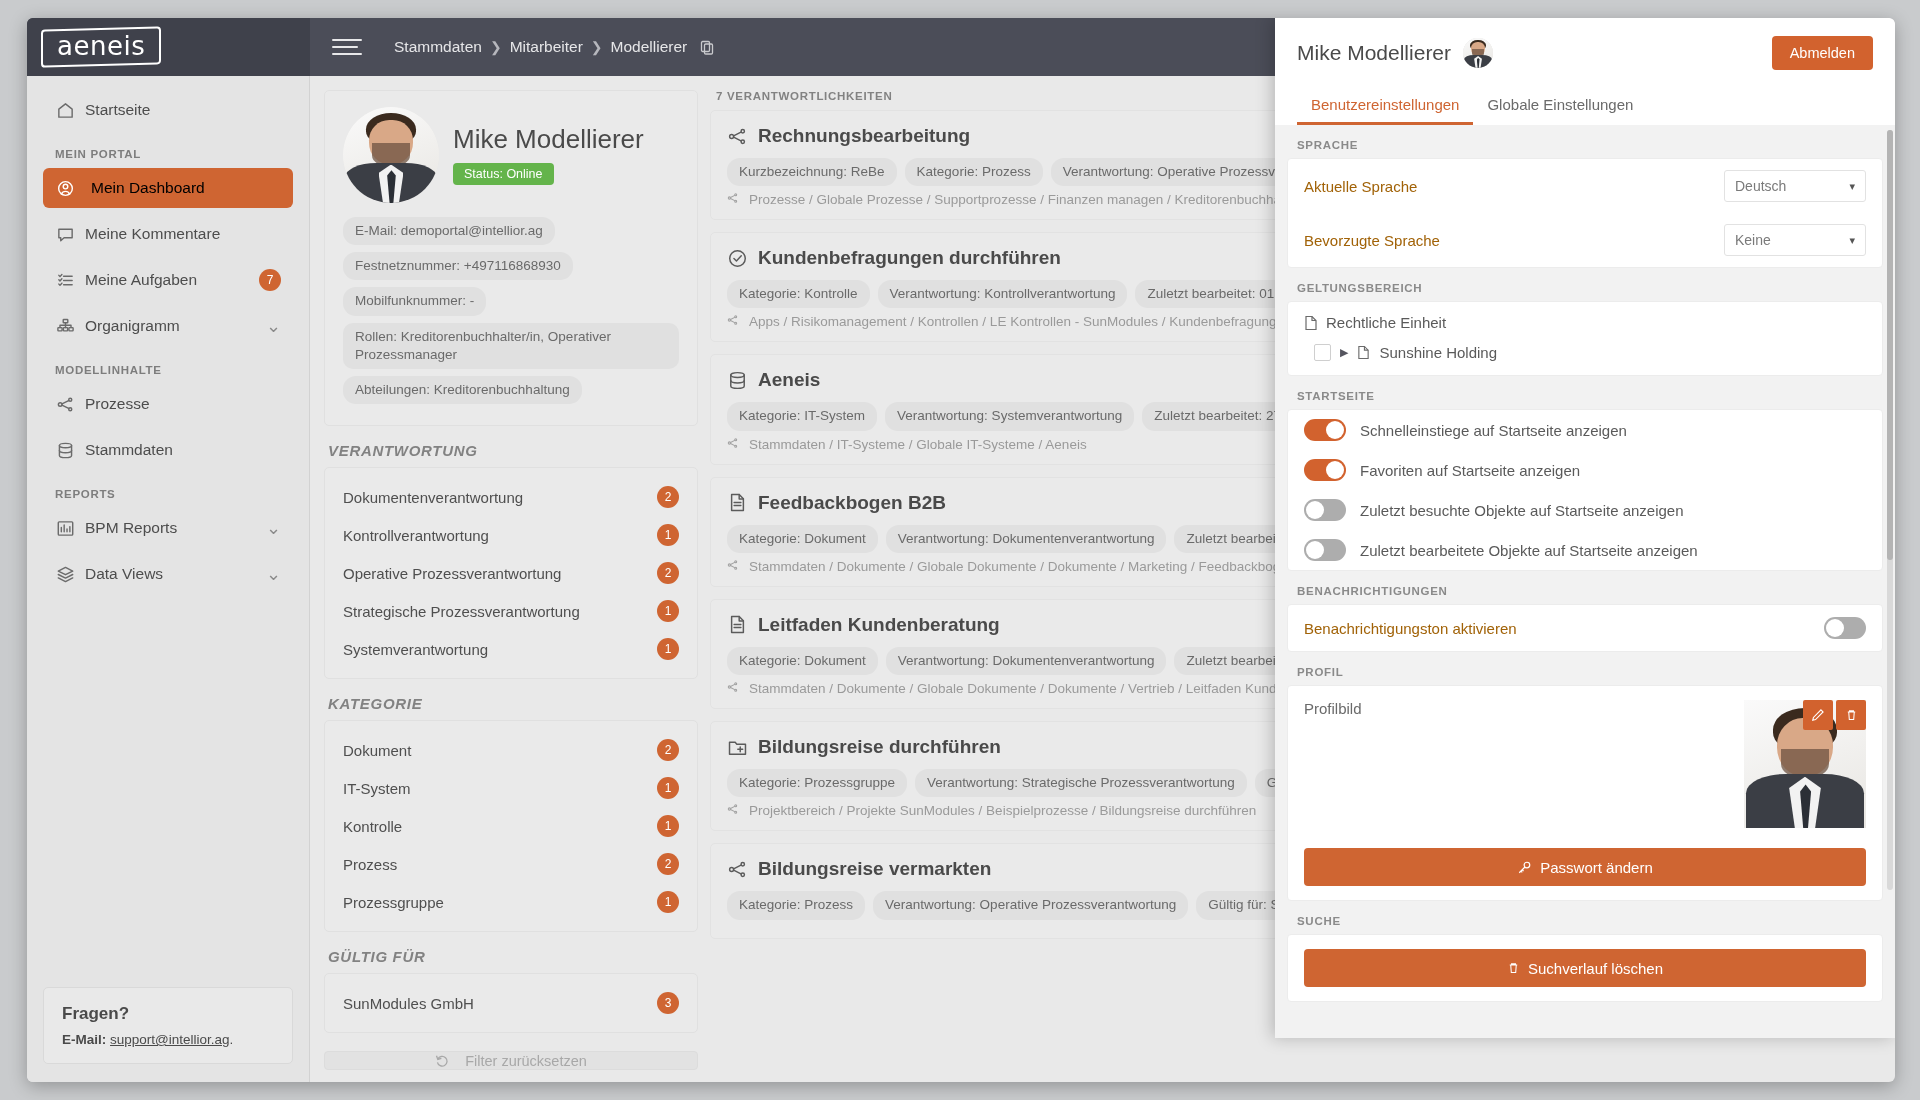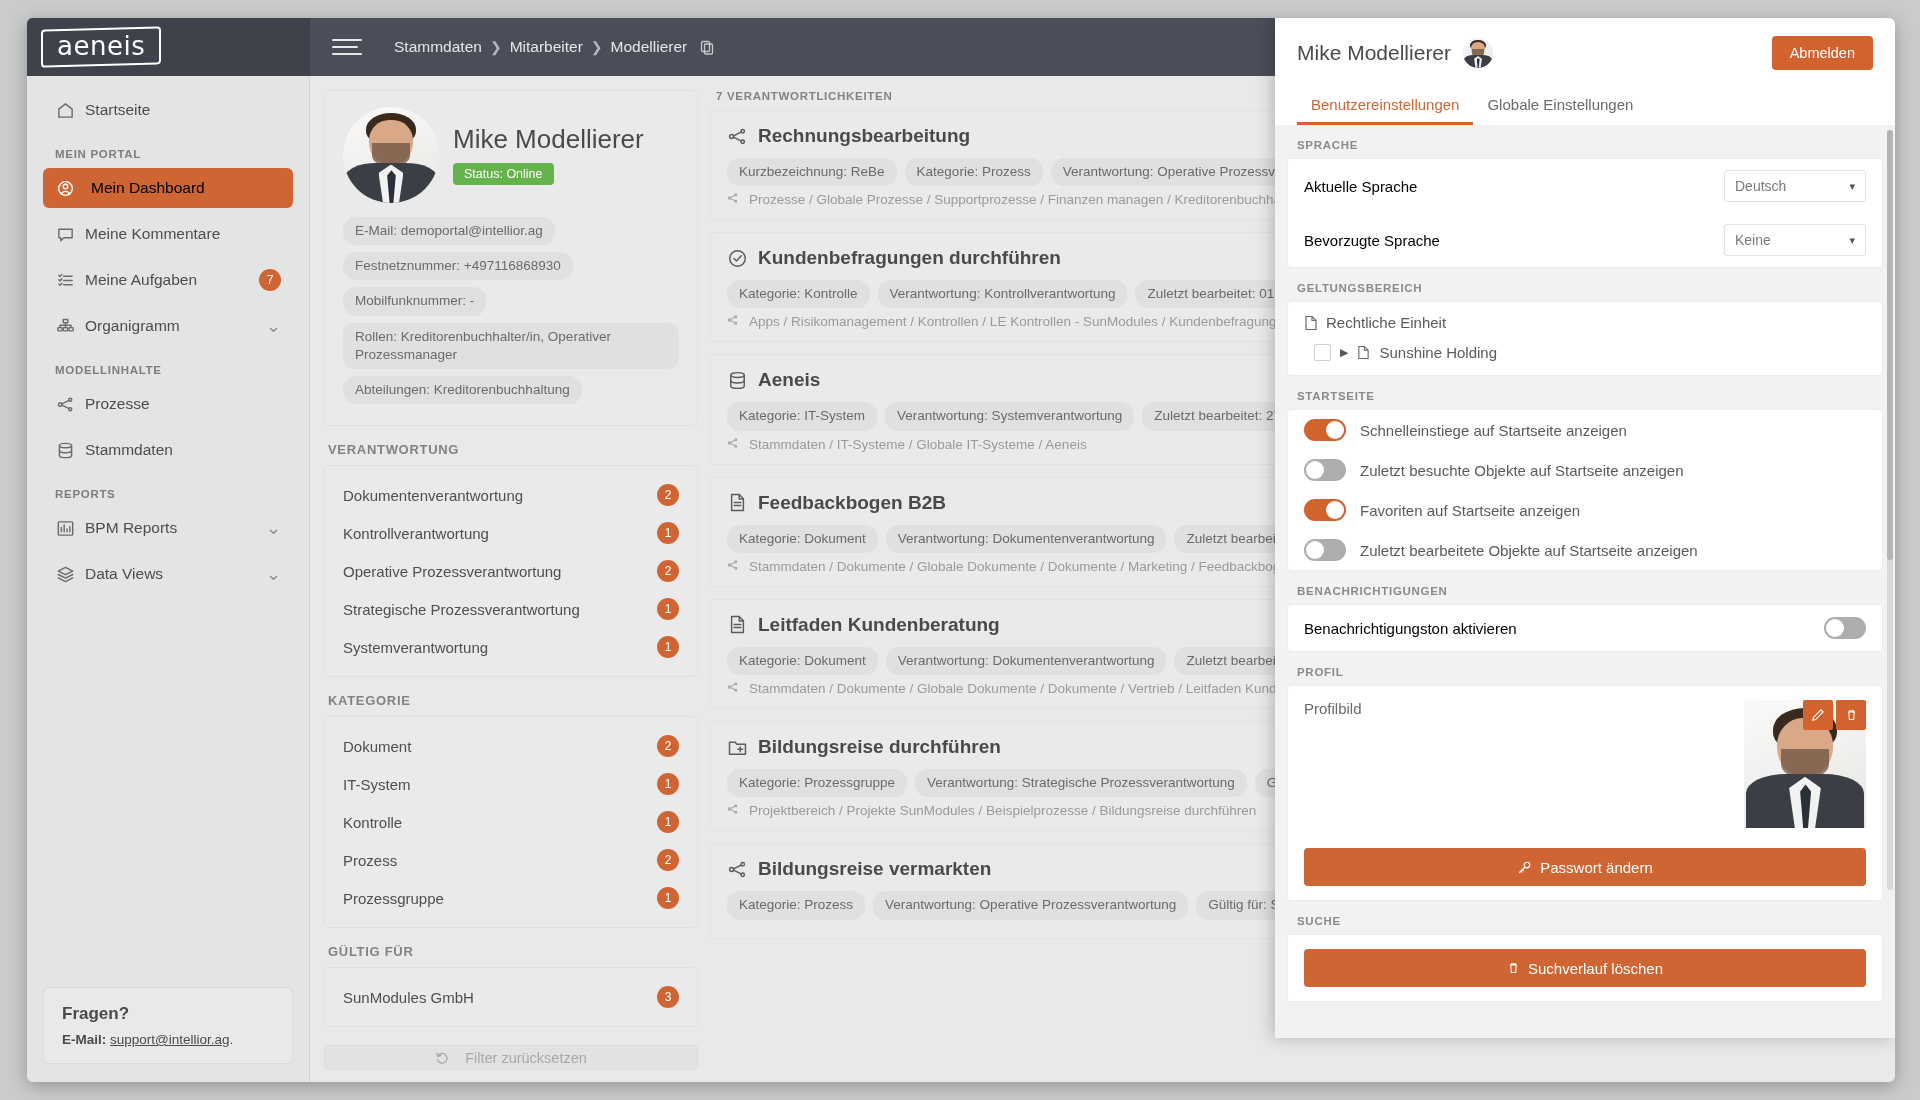--- a/index.html
+++ b/index.html
@@ -142,22 +142,22 @@
     background: #64b44b; color: #fff;
     font-size: 12.5px; padding: 4px 11px; border-radius: 4px;
   }
   .chip {
     display: inline-block; background: #e0e0e0; color: #6a6a6a;
     font-size: 13.5px; padding: 5px 12px; border-radius: 13px;
     margin-bottom: 7px; line-height: 1.35;
   }
   .chip.multi { border-radius: 10px; }
   .sec-label {
-    font-size: 13px; font-weight: bold; letter-spacing: .7px;
-    color: #828282; padding: 16px 4px 8px 4px;
+    font-size: 15px; font-weight: bold; letter-spacing: .7px;
+    color: #828282; padding: 16px 4px 8px 4px; font-style: italic;
   }
   .frow {
     display: flex; align-items: center; justify-content: space-between;
     height: 38px; padding: 0 18px 0 18px;
     color: #4f4f4f; font-size: 15px; cursor: pointer;
   }
   .fbox { padding: 10px 0; }
   .reset-btn {
     margin-top: 18px; background: #e2e2e2; border: 1px solid #dcdcdc;
     border-radius: 4px; height: 38px;
@@ -229,21 +229,21 @@
     color: #8a8a8a; padding: 14px 22px 7px 22px;
   }
   .sp-card {
     background: #fff; margin: 0 12px; border-radius: 4px;
     border: 1px solid #ececec;
   }
   .sp-row {
     display: flex; align-items: center;
     padding: 11px 16px; min-height: 46px;
   }
-  .sp-row-label { color: #000000; font-size: 15px; flex: 1; }
+  .sp-row-label { color: #a16207; font-size: 15px; flex: 1; }
   .sp-select {
     width: 142px; height: 32px;
     border: 1px solid #e2e2e2; border-radius: 3px;
     display: flex; align-items: center; justify-content: space-between;
     padding: 0 10px; color: #7a7a7a; font-size: 14px; cursor: pointer;
     background: #fff;
   }
   .sp-select .cd { font-size: 11px; color: #555; }
   .tree-head {
     display: flex; align-items: center; gap: 8px;
@@ -804,26 +804,26 @@
         </div>
       </div>
 
       <div class="sp-sec-label">STARTSEITE</div>
       <div class="sp-card" id="homepage-toggles">
           <div class="toggle-row">
             <span class="toggle on"></span>
             <span class="toggle-label">Schnelleinstiege auf Startseite anzeigen</span>
           </div>
           <div class="toggle-row">
+            <span class="toggle on"></span>
+            <span class="toggle-label">Favoriten auf Startseite anzeigen</span>
+          </div>
+          <div class="toggle-row">
             <span class="toggle"></span>
             <span class="toggle-label">Zuletzt besuchte Objekte auf Startseite anzeigen</span>
-          </div>
-          <div class="toggle-row">
-            <span class="toggle on"></span>
-            <span class="toggle-label">Favoriten auf Startseite anzeigen</span>
           </div>
           <div class="toggle-row">
             <span class="toggle"></span>
             <span class="toggle-label">Zuletzt bearbeitete Objekte auf Startseite anzeigen</span>
           </div>
         </div>
 
       <div class="sp-sec-label">BENACHRICHTIGUNGEN</div>
       <div class="sp-card">
         <div class="sp-row">

